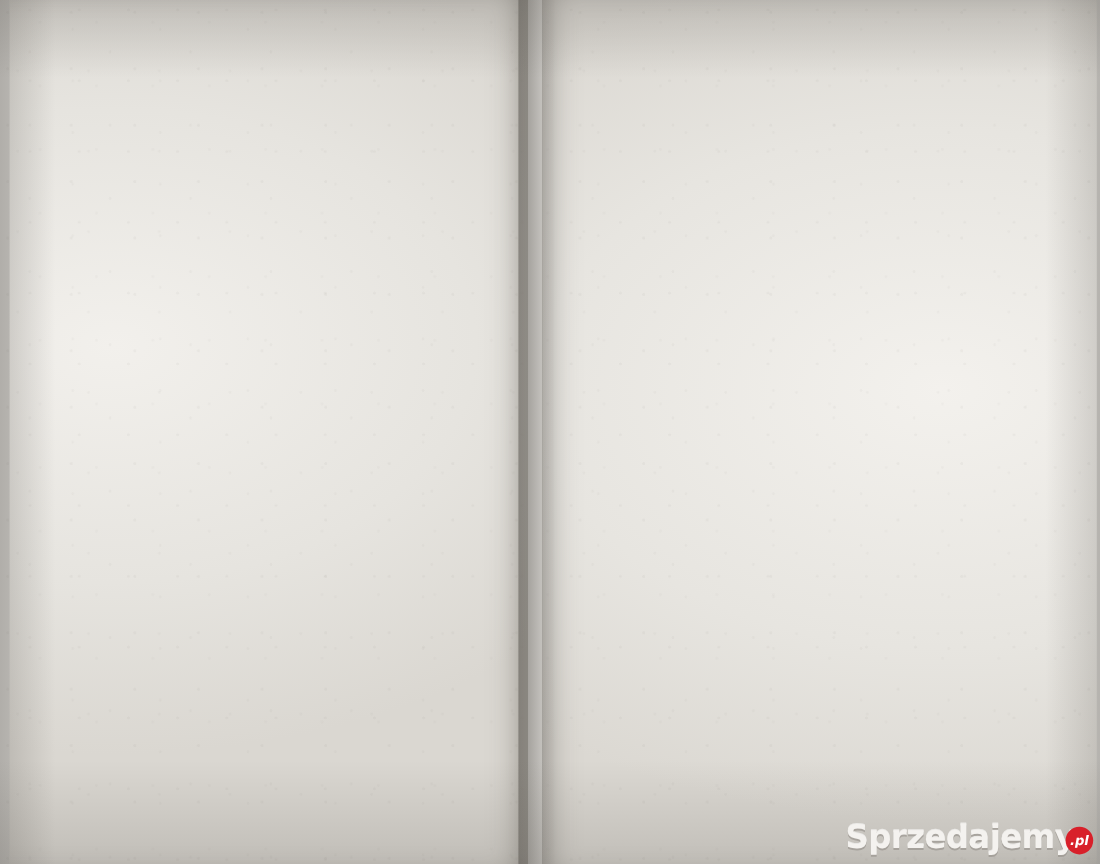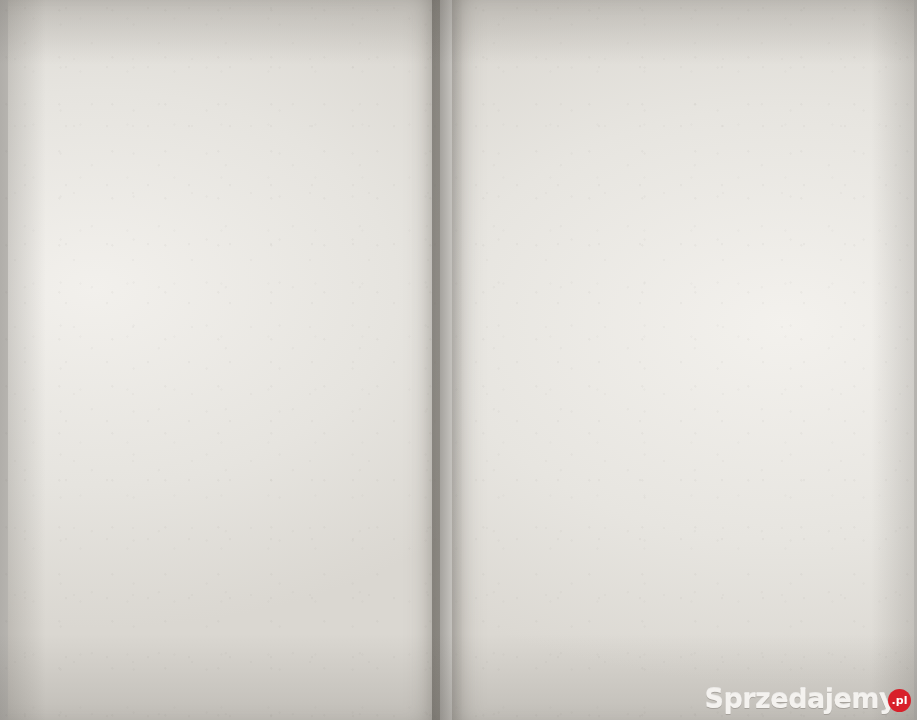--- a/index.html
+++ b/index.html
@@ -84,21 +84,21 @@
             mask-image:linear-gradient(to left, #000 0%, #000 88%, rgba(0,0,0,.55) 97%, rgba(0,0,0,.2) 100%);
   }
 
   .watermark{position:absolute;right:6px;bottom:6px;z-index:9;
     display:flex;align-items:center;gap:2px;pointer-events:none;}
   .wm-text{font-family:"DejaVu Sans",sans-serif;font-weight:bold;font-size:27px;
     color:#f4f2ef;letter-spacing:-.5px;
     text-shadow:0 1px 0 rgba(150,146,140,.65), 0 -1px 0 rgba(255,255,255,.6);}
   .wm-badge{width:23px;height:23px;border-radius:50%;background:#d8202a;
     color:#fff;font-family:"DejaVu Sans",sans-serif;font-weight:bold;font-size:11px;
-    display:flex;align-items:center;justify-content:center;margin-left:-10px;margin-bottom:-4px;}
+    display:flex;align-items:center;justify-content:center;margin-left:-10px;margin-bottom:-4px;font-style:italic;}
   svg{display:block;}
 </style>
 </head>
 <body>
 
 <div id="scan">
   <div class="page left"></div>
   <div class="page right"></div>
 
   <div class="content">

